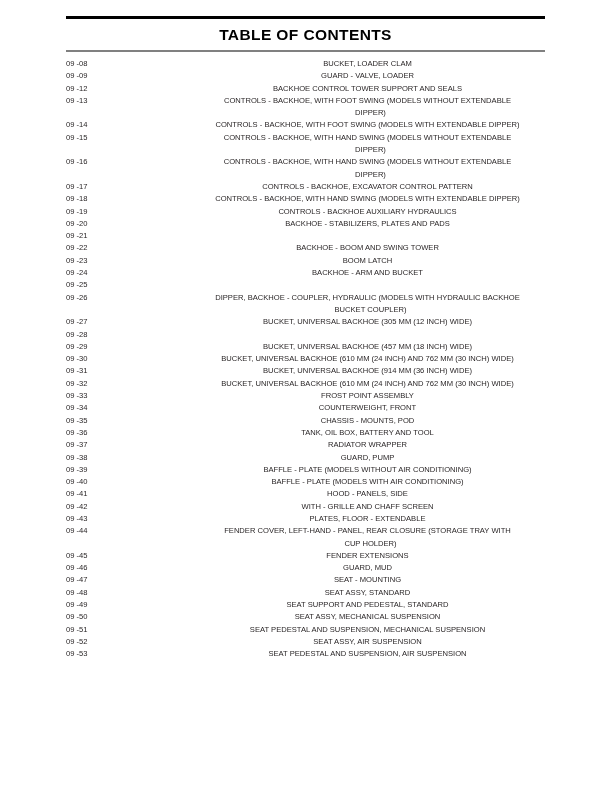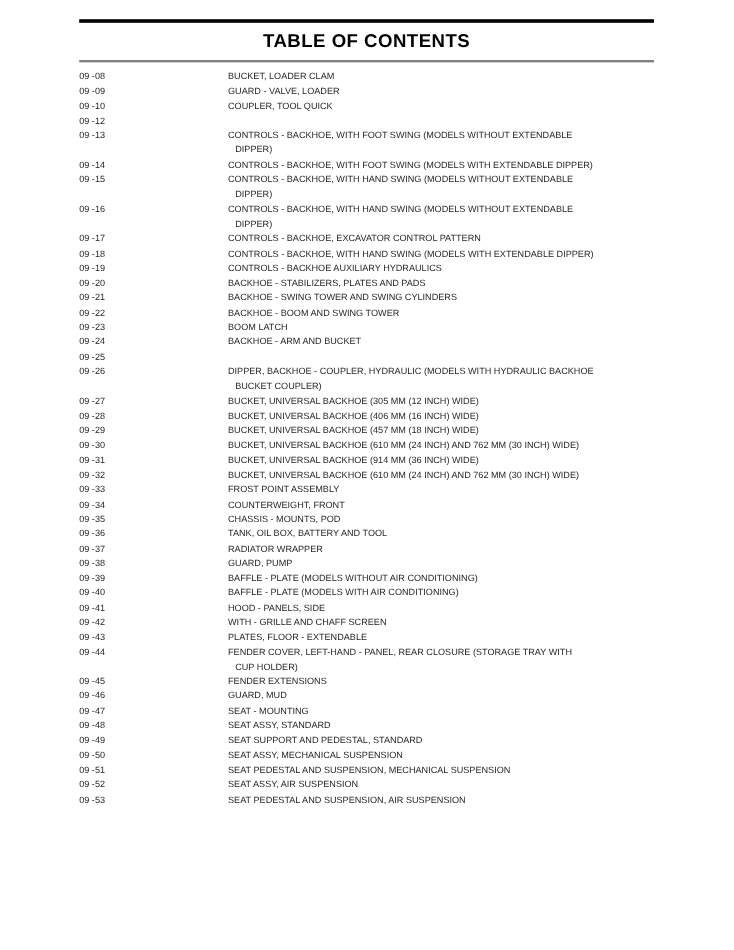--- a/index.html
+++ b/index.html
@@ -51,20 +51,21 @@
     color: #231f20;
     line-height: 12.3px;
   }
   .toc-number {
     width: 124px;
     flex: 0 0 124px;
     white-space: pre;
   }
   .toc-desc {
     flex: 1 1 auto;
+    text-align: center;
   }
   .toc-desc .cont {
     display: block;
     padding-left: 6px;
   }
 </style>
 </head>
 <body>
 
 <div class="page">
@@ -79,25 +80,22 @@
     <div class="toc" id="toc-list">
         <div class="toc-row">
           <div class="toc-number">09 -08</div>
           <div class="toc-desc"><span>BUCKET, LOADER CLAM</span></div>
         </div>
         <div class="toc-row">
           <div class="toc-number">09 -09</div>
           <div class="toc-desc"><span>GUARD - VALVE, LOADER</span></div>
         </div>
         <div class="toc-row">
-          <div class="toc-number">09 -10</div>
-          <div class="toc-desc"><span>COUPLER, TOOL QUICK</span></div>
-        </div>
-        <div class="toc-row">
           <div class="toc-number">09 -12</div>
+          <div class="toc-desc"><span>BACKHOE CONTROL TOWER SUPPORT AND SEALS</span></div>
         </div>
         <div class="toc-row">
           <div class="toc-number">09 -13</div>
           <div class="toc-desc"><span>CONTROLS - BACKHOE, WITH FOOT SWING (MODELS WITHOUT EXTENDABLE</span><span class="cont">DIPPER)</span></div>
         </div>
         <div class="toc-row">
           <div class="toc-number">09 -14</div>
           <div class="toc-desc"><span>CONTROLS - BACKHOE, WITH FOOT SWING (MODELS WITH EXTENDABLE DIPPER)</span></div>
         </div>
         <div class="toc-row">
@@ -119,21 +117,20 @@
         <div class="toc-row">
           <div class="toc-number">09 -19</div>
           <div class="toc-desc"><span>CONTROLS - BACKHOE AUXILIARY HYDRAULICS</span></div>
         </div>
         <div class="toc-row">
           <div class="toc-number">09 -20</div>
           <div class="toc-desc"><span>BACKHOE - STABILIZERS, PLATES AND PADS</span></div>
         </div>
         <div class="toc-row">
           <div class="toc-number">09 -21</div>
-          <div class="toc-desc"><span>BACKHOE - SWING TOWER AND SWING CYLINDERS</span></div>
         </div>
         <div class="toc-row">
           <div class="toc-number">09 -22</div>
           <div class="toc-desc"><span>BACKHOE - BOOM AND SWING TOWER</span></div>
         </div>
         <div class="toc-row">
           <div class="toc-number">09 -23</div>
           <div class="toc-desc"><span>BOOM LATCH</span></div>
         </div>
         <div class="toc-row">
@@ -146,21 +143,20 @@
         <div class="toc-row">
           <div class="toc-number">09 -26</div>
           <div class="toc-desc"><span>DIPPER, BACKHOE - COUPLER, HYDRAULIC (MODELS WITH HYDRAULIC BACKHOE</span><span class="cont">BUCKET COUPLER)</span></div>
         </div>
         <div class="toc-row">
           <div class="toc-number">09 -27</div>
           <div class="toc-desc"><span>BUCKET, UNIVERSAL BACKHOE (305 MM (12 INCH) WIDE)</span></div>
         </div>
         <div class="toc-row">
           <div class="toc-number">09 -28</div>
-          <div class="toc-desc"><span>BUCKET, UNIVERSAL BACKHOE (406 MM (16 INCH) WIDE)</span></div>
         </div>
         <div class="toc-row">
           <div class="toc-number">09 -29</div>
           <div class="toc-desc"><span>BUCKET, UNIVERSAL BACKHOE (457 MM (18 INCH) WIDE)</span></div>
         </div>
         <div class="toc-row">
           <div class="toc-number">09 -30</div>
           <div class="toc-desc"><span>BUCKET, UNIVERSAL BACKHOE (610 MM (24 INCH) AND 762 MM (30 INCH) WIDE)</span></div>
         </div>
         <div class="toc-row">

